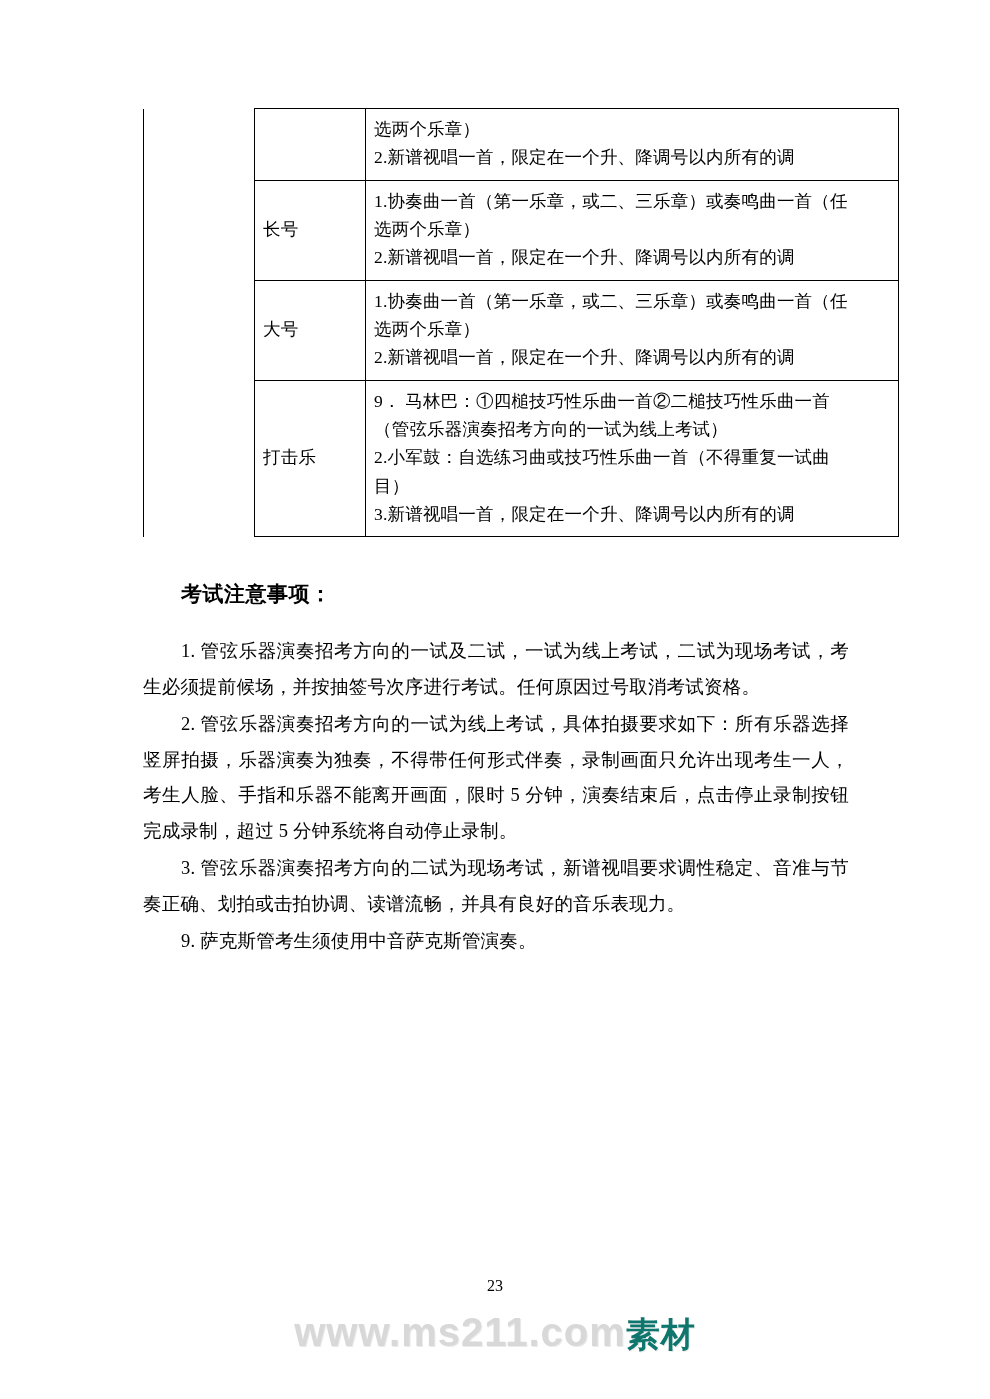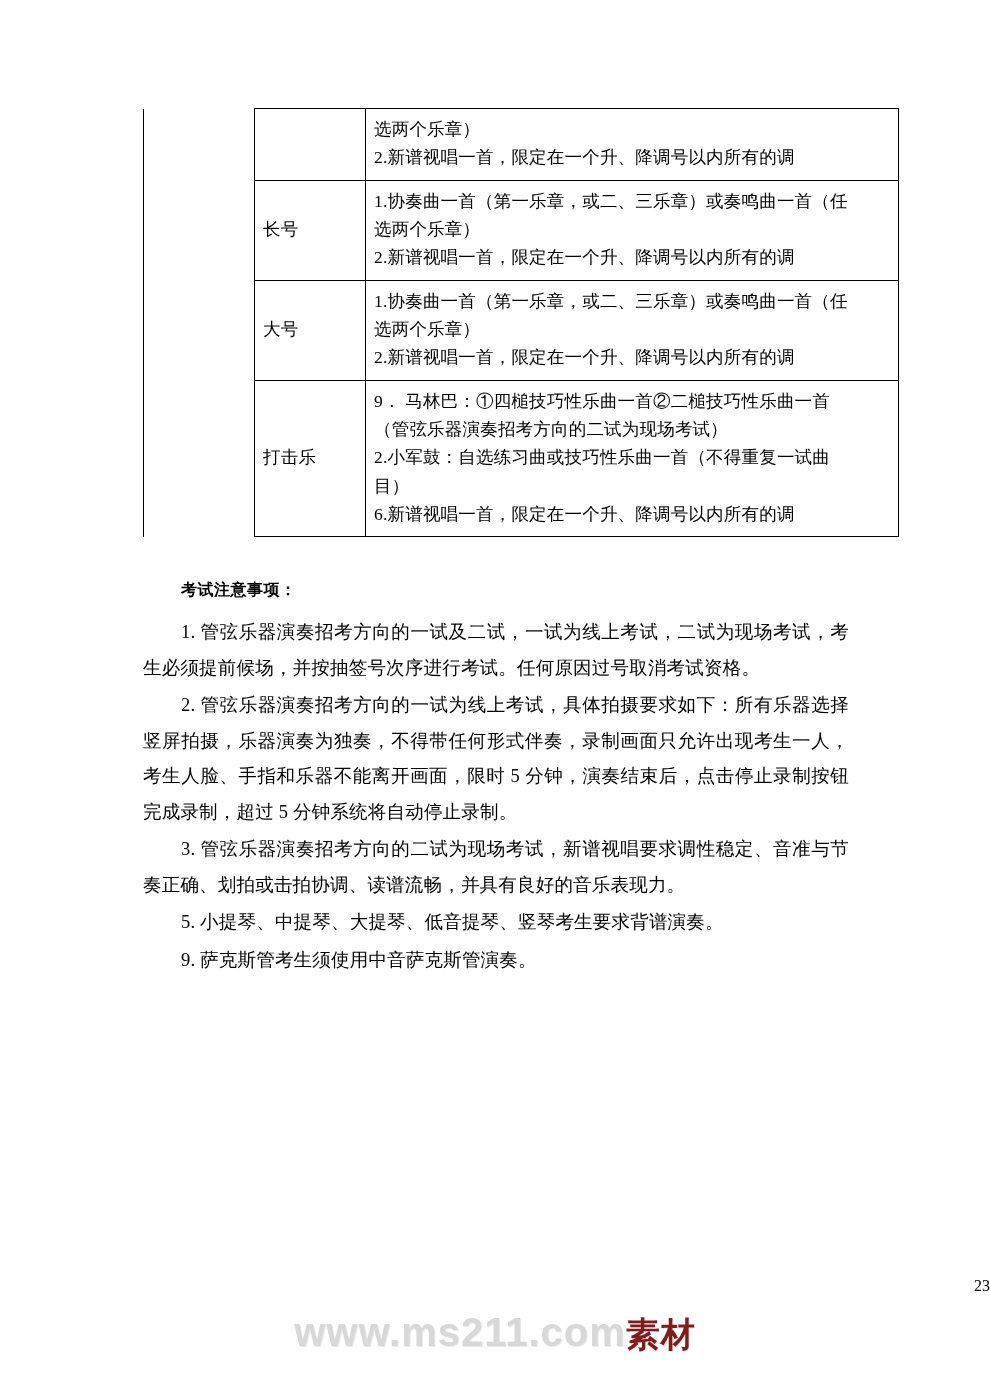--- a/index.html
+++ b/index.html
@@ -51,42 +51,42 @@
 
   
   .notes {
     position: absolute;
     left: 143px;
     top: 580px;
     width: 706px;
   }
   .notes-title {
     font-weight: bold;
-    font-size: 16px;
+    font-size: 21px;
     margin-left: 38px;
-    margin-bottom: 14px;
+    margin-bottom: 26px;
     letter-spacing: 0.5px;
   }
   .note-p {
     font-size: 18.5px;
     line-height: 1.92;
     text-align: justify;
     text-justify: inter-ideograph;
     text-indent: 38px;
     margin: 0 0 2px 0;
     letter-spacing: 0.2px;
   }
 
   
   .page-number {
     position: absolute;
     left: 0;
     top: 1277px;
     width: 990px;
-    text-align: right;
+    text-align: center;
     font-size: 16px;
   }
 
   
   .watermark {
     position: absolute;
     left: 0;
     top: 1310px;
     width: 990px;
     text-align: center;
@@ -94,21 +94,21 @@
     font-size: 40px;
     font-weight: bold;
     color: #d8d8d8;
     letter-spacing: 1px;
     text-shadow: 1px 1px 0 #eaeaea;
     user-select: none;
   }
   .watermark .wm-cn {
     font-family: "Liberation Sans", sans-serif;
     font-size: 34px;
-    color: #7f1d1d;
+    color: #0f766e;
   }
 </style>
 </head>
 <body>
 
 <div class="page">
 
   <table class="exam-table">
     <tbody>
       <tr>
@@ -132,35 +132,34 @@
         <td class="col-content">
           <div class="content-line">1.协奏曲一首（第一乐章，或二、三乐章）或奏鸣曲一首（任</div>
           <div class="content-line">选两个乐章）</div>
           <div class="content-line">2.新谱视唱一首，限定在一个升、降调号以内所有的调</div>
         </td>
       </tr>
       <tr>
         <td class="col-inst inst-label">打击乐</td>
         <td class="col-content">
           <div class="content-line">9． 马林巴：①四槌技巧性乐曲一首②二槌技巧性乐曲一首</div>
-          <div class="content-line">（管弦乐器演奏招考方向的二试为现场考试）</div>
+          <div class="content-line">（管弦乐器演奏招考方向的一试为线上考试）</div>
           <div class="content-line">2.小军鼓：自选练习曲或技巧性乐曲一首（不得重复一试曲</div>
           <div class="content-line">目）</div>
-          <div class="content-line">6.新谱视唱一首，限定在一个升、降调号以内所有的调</div>
+          <div class="content-line">3.新谱视唱一首，限定在一个升、降调号以内所有的调</div>
         </td>
       </tr>
     </tbody>
   </table>
 
   <div class="notes">
     <div class="notes-title">考试注意事项：</div>
     <p class="note-p">1. 管弦乐器演奏招考方向的一试及二试，一试为线上考试，二试为现场考试，考生必须提前候场，并按抽签号次序进行考试。任何原因过号取消考试资格。</p>
     <p class="note-p">2. 管弦乐器演奏招考方向的一试为线上考试，具体拍摄要求如下：所有乐器选择竖屏拍摄，乐器演奏为独奏，不得带任何形式伴奏，录制画面只允许出现考生一人，考生人脸、手指和乐器不能离开画面，限时 5 分钟，演奏结束后，点击停止录制按钮完成录制，超过 5 分钟系统将自动停止录制。</p>
     <p class="note-p">3. 管弦乐器演奏招考方向的二试为现场考试，新谱视唱要求调性稳定、音准与节奏正确、划拍或击拍协调、读谱流畅，并具有良好的音乐表现力。</p>
-    <p class="note-p">5. 小提琴、中提琴、大提琴、低音提琴、竖琴考生要求背谱演奏。</p>
     <p class="note-p">9. 萨克斯管考生须使用中音萨克斯管演奏。</p>
   </div>
 
   <div class="page-number">23</div>
 
   <div class="watermark">
     <span>www.ms211.com</span><span class="wm-cn">素材</span>
   </div>
 
 </div>

